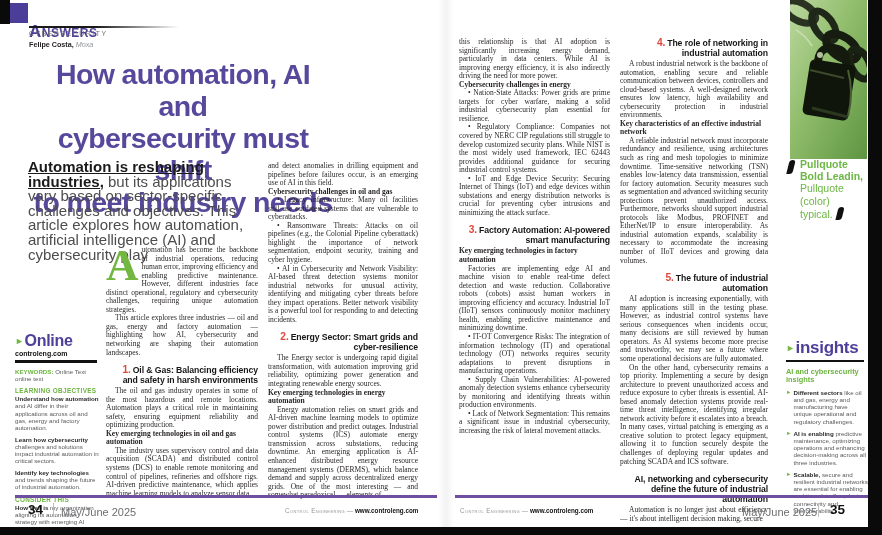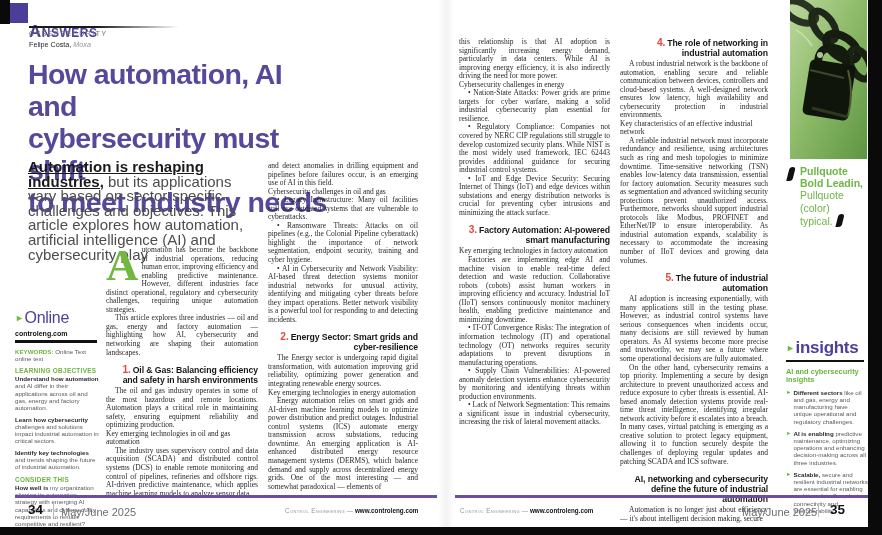--- a/index.html
+++ b/index.html
@@ -13,55 +13,55 @@
           background:linear-gradient(to right,rgba(0,0,0,0),rgba(0,0,0,0.05),rgba(0,0,0,0));}
   
   .brand-square{position:absolute;left:10px;top:3px;width:18px;height:20px;background:#4a3e99;}
   .brand{position:absolute;left:29px;top:22px;color:#4e4099;font-weight:bold;letter-spacing:.5px;}
   .brand .big-a{font-size:17px;}
   .brand .rest{font-size:12px;}
   .brand-rule{position:absolute;left:29px;top:26px;width:150px;height:2px;
               background:linear-gradient(to right,#1a1a1a 0%,#1a1a1a 45%,rgba(26,26,26,0) 100%);}
   .section-tag{position:absolute;left:29px;top:30px;font-size:6.8px;letter-spacing:1.6px;color:#6d6e71;}
   .byline{position:absolute;left:29px;top:40px;font-size:7.2px;color:#231f20;}
-  .byline .name{font-weight:normal;}
+  .byline .name{font-weight:bold;}
   .byline .org{color:#939598;font-style:italic;}
   
   .headline{position:absolute;left:28px;top:58px;width:310px;color:#57489c;font-weight:bold;
-            font-size:28.5px;line-height:32px;letter-spacing:-0.6px;}
+            font-size:28.5px;line-height:32px;letter-spacing:-0.6px;text-align:center;}
   .intro{position:absolute;left:28px;top:160px;width:228px;font-size:15px;line-height:14.6px;color:#4d4d4f;}
   .intro .lead{font-weight:bold;color:#1a1a1a;text-decoration:underline;}
   
   .col{position:absolute;font-family:"Liberation Serif",serif;font-size:7.5px;line-height:8.55px;
        text-align:justify;color:#231f20;}
   #col1{left:106px;top:246px;width:152px;}
   #col2{left:268px;top:162px;width:150px;}
   #col3{left:459px;top:38px;width:151px;}
   #col4{left:620px;top:38px;width:148px;}
   .col p{margin:0;}
   .col p.ind{text-indent:9px;}
-  .subhead{font-weight:normal;margin-top:7px;text-align:left;}
+  .subhead{font-weight:bold;margin-top:7px;text-align:left;}
   .sechead{font-family:"Liberation Sans",sans-serif;font-weight:bold;font-size:8.7px;line-height:10px;
            letter-spacing:-0.1px;color:#161616;margin:8px 0 2px;text-align:right;}
   .sechead .num{color:#e2473c;font-size:10.2px;margin-right:2px;}
   .dropcap{float:left;font-family:"Liberation Serif",serif;font-weight:bold;color:#72b840;
            font-size:45px;line-height:34px;margin:2px 3px 0 0;}
   
   #online-box{position:absolute;left:15px;top:306px;width:84px;}
-  .online-logo{font-weight:normal;color:#4e4099;font-size:16px;line-height:24px;letter-spacing:-0.3px;}
+  .online-logo{font-weight:bold;color:#4e4099;font-size:16px;line-height:18px;letter-spacing:-0.3px;margin-top:26px;}
   .arrow{color:#72b840;font-size:9px;vertical-align:2px;margin-right:1px;}
   .online-url{font-weight:bold;font-size:7px;color:#111;margin-top:0px;}
   .online-rule{width:82px;height:2.5px;background:#111;margin:3px 0 5px;}
   .side-h{font-weight:bold;font-size:6.4px;color:#6db33f;letter-spacing:.3px;margin:5px 0 1px;}
   .side-p{font-size:6.2px;line-height:7.3px;color:#58595b;margin:0 0 4px;}
   .side-p .lead{font-weight:bold;color:#2b2b2b;}
   .kw-label{font-weight:bold;color:#6db33f;font-size:6.2px;}
   
   #photo{position:absolute;left:790px;top:0;width:77px;height:159px;}
-  #pullquote{position:absolute;left:788px;top:165px;width:82px;}
+  #pullquote{position:absolute;left:788px;top:158px;width:82px;}
   .pq-line{font-size:10.5px;line-height:12.2px;color:#6cb644;padding-left:12px;}
   .pq-bold{font-weight:bold;}
   .quote-mark{position:absolute;left:0;top:2px;width:6px;height:14px;background:#111;
               border-radius:3px 3px 3px 0;transform:skewX(-14deg);}
   .quote-close{display:inline-block;width:6px;height:13px;background:#111;border-radius:3px 3px 3px 0;
                transform:skewX(-14deg);margin-left:4px;vertical-align:-2px;}
   #insights-box{position:absolute;left:786px;top:338px;width:82px;}
   .insights-logo{font-weight:bold;color:#4e4099;font-size:17px;line-height:20px;letter-spacing:-0.3px;}
   .insights-rule{width:78px;height:2px;background:#111;margin:2px 0 6px;}
   .insights-h{font-weight:bold;font-size:7.4px;line-height:8.4px;color:#6db33f;margin:0 0 4px;}

